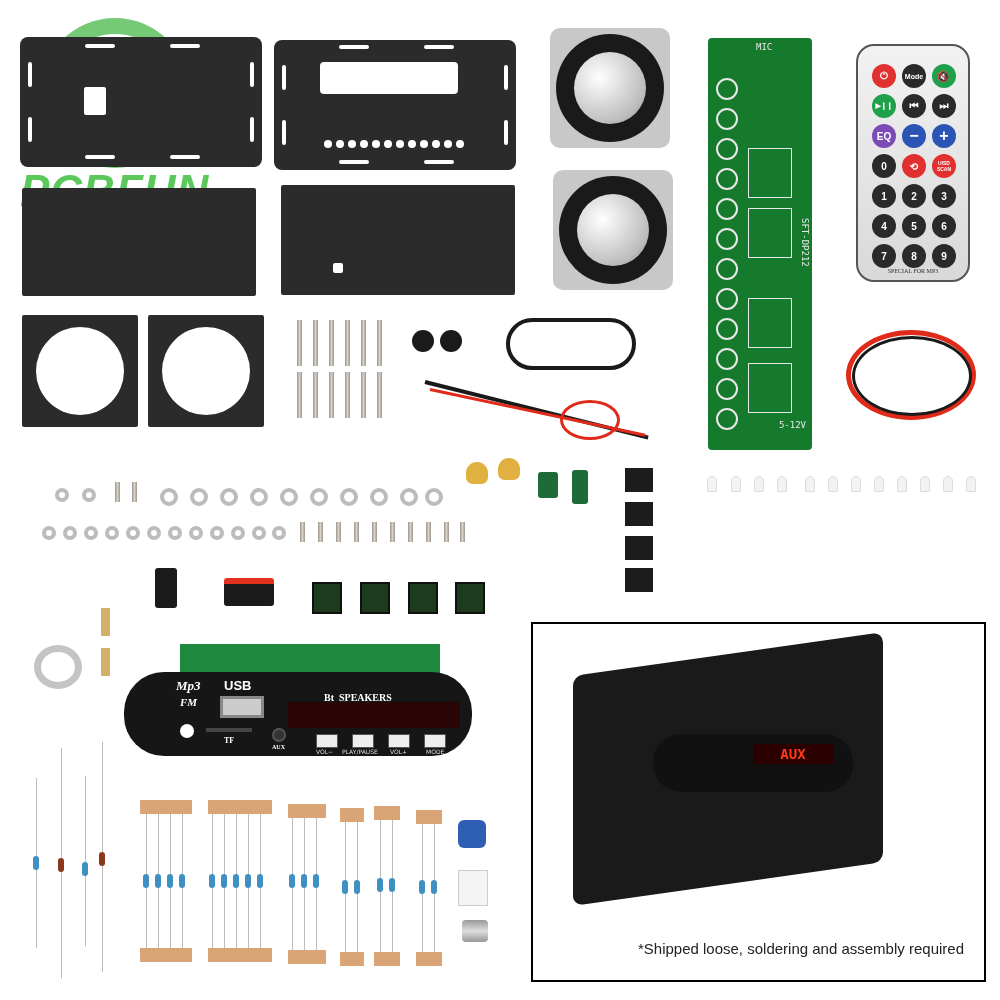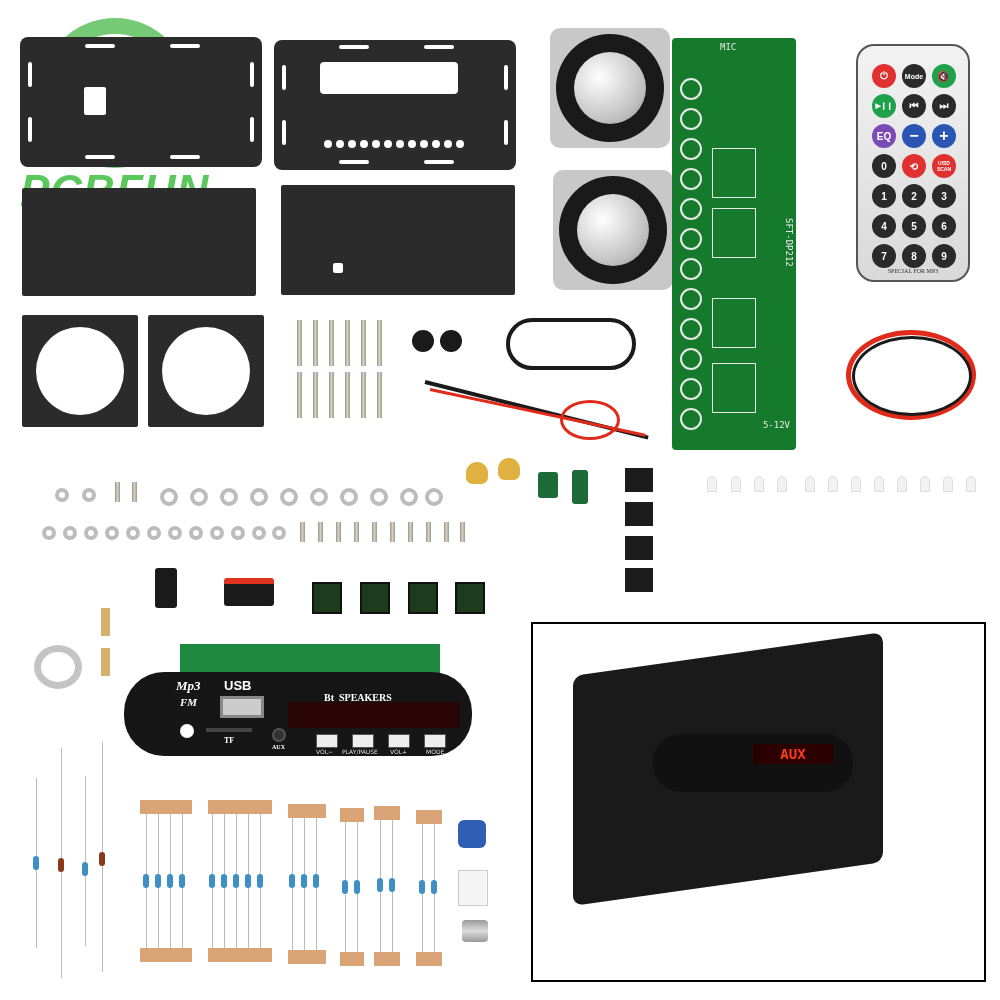--- a/index.html
+++ b/index.html
@@ -6,21 +6,21 @@
   html, body { width: 1000px; height: 1000px; background: #ffffff; overflow: hidden; }
   body { position: relative; font-family: "DejaVu Sans", sans-serif; }
   .abs { position: absolute; }
   .panel { background: #2b2b2b; border-radius: 8px; }
   .slot { position: absolute; background: #fff; border-radius: 2px; }
   .hole { position: absolute; background: #fff; border-radius: 50%; }
   .logo-text { position: absolute; left: 20px; top: 166px; font-family: "Liberation Sans", sans-serif; font-weight: bold; font-style: italic; font-size: 44px; color: #3fbf3f; opacity: .85; letter-spacing: 1px; }
   .speaker { position: absolute; width: 120px; height: 120px; background: #c8c8c8; border-radius: 10px; }
   .speaker .ring { position: absolute; left: 6px; top: 6px; width: 108px; height: 108px; background: #1a1a1a; border-radius: 50%; }
   .speaker .cone { position: absolute; left: 24px; top: 24px; width: 72px; height: 72px; border-radius: 50%; background: radial-gradient(circle at 35% 35%, #ffffff, #bdbdbd 70%, #8a8a8a); }
-  .pcb { position: absolute; left: 672px; top: 38px; width: 124px; height: 412px; background: #157a2c; border-radius: 4px; }
+  .pcb { position: absolute; left: 708px; top: 38px; width: 104px; height: 412px; background: #157a2c; border-radius: 4px; }
   .pcb .led { position: absolute; left: 8px; width: 22px; height: 22px; border: 2px solid #e8e8e8; border-radius: 50%; }
   .pcb .label { position: absolute; color: #e8e8e8; font-size: 9px; font-family: "DejaVu Sans Mono", monospace; }
   .pcb .chip { position: absolute; left: 40px; width: 44px; height: 50px; border: 1.5px solid #e8e8e8; }
   .remote { position: absolute; left: 856px; top: 44px; width: 114px; height: 238px; background: linear-gradient(#f2f2f2, #d9d9d9); border: 2px solid #555; border-radius: 18px; }
   .rbtn { position: absolute; width: 24px; height: 24px; border-radius: 50%; color: #fff; font-size: 10px; font-weight: bold; display: flex; align-items: center; justify-content: center; font-family: "Liberation Sans", sans-serif; }
   .remote .caption { position: absolute; bottom: 6px; width: 100%; text-align: center; font-size: 6px; color: #333; font-family: "Liberation Serif", serif; }
   .screw { position: absolute; width: 5px; height: 46px; background: linear-gradient(90deg,#9b9488,#d7d0c4,#9b9488); }
   .nut { position: absolute; border-radius: 50%; border: 4px solid #bcbcbc; background: #fff; }
   .resistor-tape { position: absolute; background: #d9a577; }
   .wire { position: absolute; width: 1px; background: #bbb; }
@@ -345,13 +345,14 @@
 
 <div class="abs" style="left:458px;top:820px;width:28px;height:28px;background:#2f5fb5;border-radius:6px"></div>
 <div class="abs" style="left:458px;top:870px;width:30px;height:36px;background:#f4f4f4;border:1px solid #ccc"></div>
 <div class="abs" style="left:462px;top:920px;width:26px;height:22px;background:linear-gradient(#999,#ddd,#999);border-radius:4px"></div>
 
 <div class="finished">
   <div class="box"></div>
   <div class="abs" style="left:120px;top:110px;width:200px;height:58px;background:#111;border-radius:28px;">
     <div class="display" style="left:100px;top:10px;width:80px;height:20px;font-size:14px">AUX</div>
   </div>
+  <div class="fin-note">*Shipped loose, soldering and assembly required</div>
 </div>
 
 </body></html>

